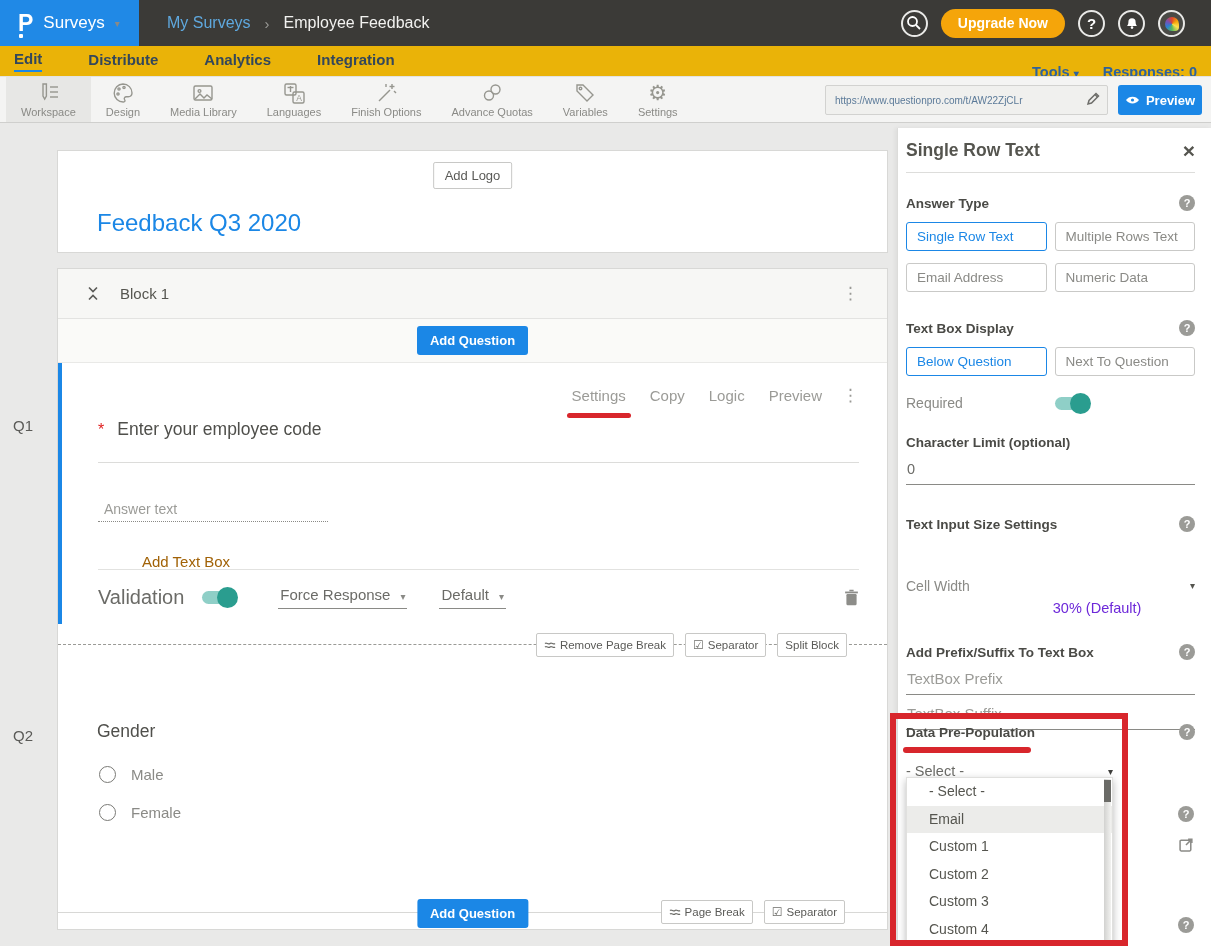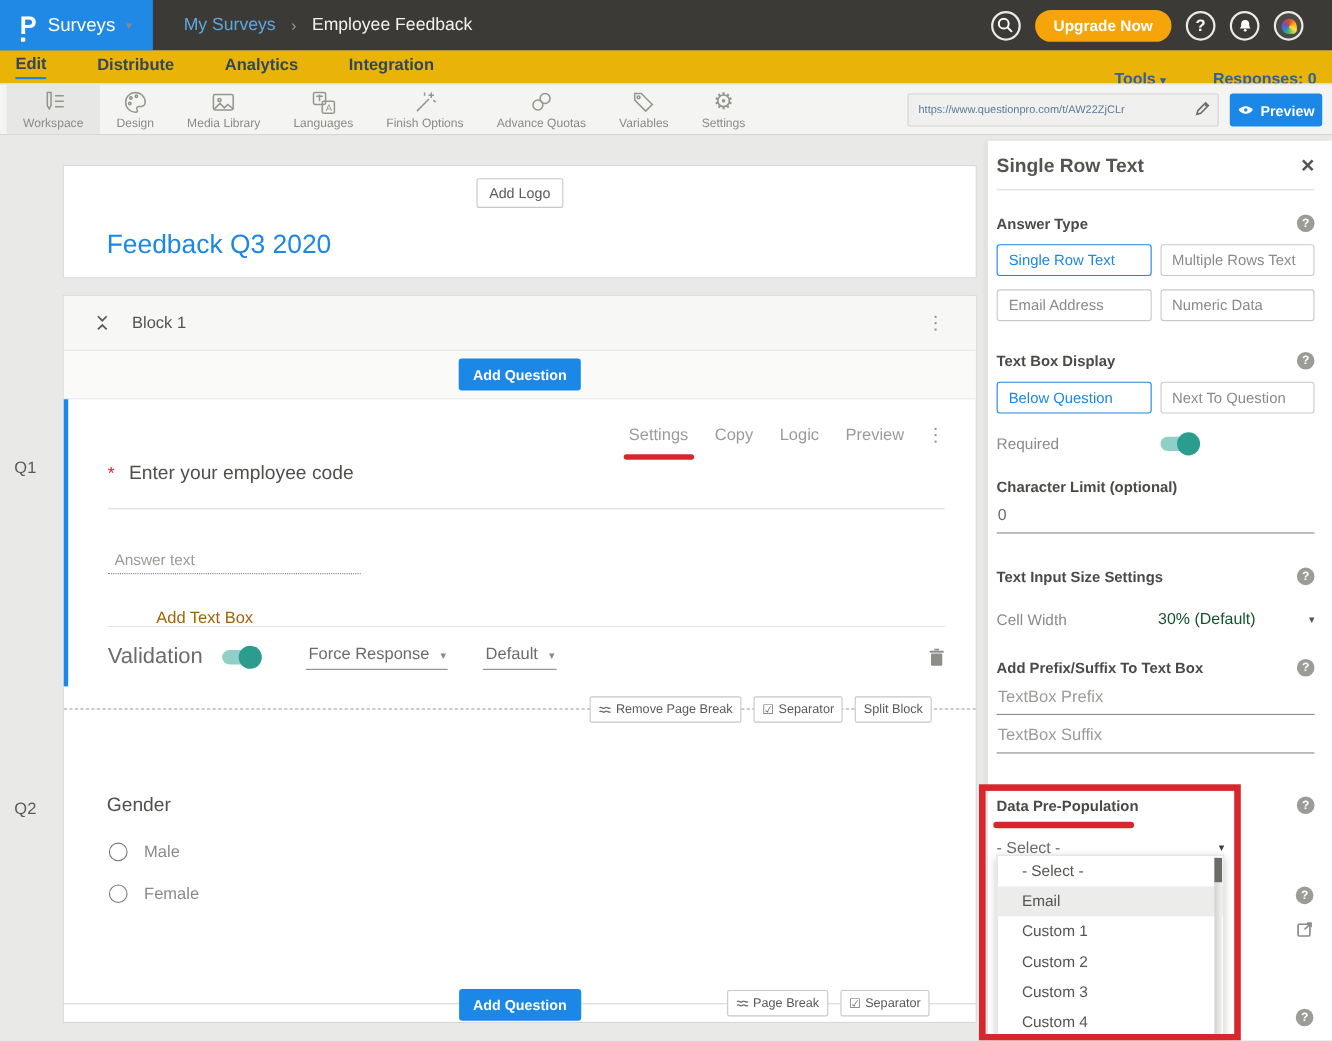--- a/index.html
+++ b/index.html
@@ -20,21 +20,21 @@
   .topbar-right { margin-left:auto; display:flex; align-items:center; gap:13px; padding-right:26px; }
   .nav-circle { width:27px; height:27px; border:2px solid #e9e9e7; border-radius:50%; display:flex; align-items:center; justify-content:center; color:#fff; font-weight:700; font-size:15px; cursor:pointer; }
   .upgrade-btn { background:#f5a50a; color:#fff; font-weight:700; font-size:14px; border:none; border-radius:15px; height:29px; padding:0 17px; cursor:pointer; }
   .avatar { width:27px; height:27px; border:2px solid #e9e9e7; border-radius:50%; background:#4a4a46; position:relative; overflow:hidden; cursor:pointer; }
   .avatar::after { content:""; position:absolute; left:5px; top:5px; width:14px; height:14px; border-radius:50% 50% 4px 50%; background:conic-gradient(#e0452c,#f5a50a,#ffe04d,#58b85c,#2b7fd4,#7a4fb0,#e0452c); }
 
   
   .tabbar { position:absolute; left:0; top:46px; width:1211px; height:30px; background:#eab308; display:flex; align-items:center; padding:0 14px; }
   .tab { color:#33475b; font-size:15px; font-weight:600; margin-right:46px; padding-bottom:3px; cursor:pointer; }
   .tab.active { border-bottom:2px solid #1b87e6; }
-  .tabbar-right { margin-left:auto; display:flex; align-items:center; gap:43px;margin-top:22px; }
+  .tabbar-right { margin-left:auto; display:flex; align-items:center; gap:24px;margin-top:22px; }
   .tools-link { color:#2d629e; font-size:14.5px; font-weight:600; cursor:pointer; }
   .tools-link .caret { color:#2d629e; font-size:10px; margin-left:4px; }
   .responses { color:#2d629e; font-size:14.5px; font-weight:600; }
 
   
   .toolbar { position:absolute; left:0; top:76px; width:1211px; height:47px; background:#f4f4f3; border-top:1px solid #e3e3e1; border-bottom:1px solid #cfcfcd; display:flex; align-items:stretch; padding-left:6px; }
   .tool-item { display:flex; flex-direction:column; align-items:center; justify-content:center; padding:2px 15px 3px; cursor:pointer; min-width:62px; }
   .tool-item.selected { background:#e7e7e5; }
   .tool-item .t-icon { height:24px; display:flex; align-items:center; color:#96968f; }
   .tool-item .t-label { font-size:11px; color:#8a8a86; margin-top:1px; white-space:nowrap; }
@@ -127,21 +127,21 @@
   .sb-opt-btn { height:29px; border:1px solid #c9c9c7; border-radius:3px; background:#fff; font-size:13.5px; color:#8a8a86; display:flex; align-items:center; padding:0 10px; cursor:pointer; white-space:nowrap; overflow:hidden; }
   .sb-opt-btn.selected { border-color:#1b87e6; color:#1b87e6; }
   .mt22 { margin-top:22px; } .mt28 { margin-top:28px; } .mt24 { margin-top:24px; } .mt32 { margin-top:31px; }
   .required-row { display:flex; align-items:center; margin-top:19px; }
   .required-label { color:#8a8a86; font-size:14px; }
   .required-row .toggle { margin-left:92px; }
   .sb-input { width:100%; border:none; border-bottom:1px solid #8a8a86; font-family:"Liberation Sans",sans-serif; font-size:14.5px; color:#6b6b67; padding:2px 1px 7px; outline:none; background:transparent; margin-top:9px; }
   .sb-input::placeholder { color:#9b9b97; font-size:15px; }
   .cellwidth-row { display:flex; align-items:center; margin-top:23px; }
   .cellwidth-label { color:#8a8a86; font-size:14px; }
-  .cellwidth-value { color:#14532d; font-size:14.5px; margin-left:83px; }
+  .cellwidth-value { color:#6d28d9; font-size:14.5px; margin-left:83px;margin-top:45px; }
   .cellwidth-row .caret { margin-left:auto; color:#55554f; }
 
   .prepop-section { position:absolute; left:8px; right:16px; top:596px; }
   .prepop-label { position:relative; }
   .prepop-label::after { content:""; position:absolute; left:-3px; bottom:-13px; width:128px; height:6px; background:#d8262c; border-radius:3px; }
   .prepop-select { display:flex; align-items:center; margin-top:23px; width:207px; cursor:pointer; }
   .prepop-selected { color:#6b6b67; font-size:14.5px; }
   .prepop-select .caret { margin-left:auto; color:#3f3f3c; }
 
   .dropdown-panel { position:absolute; left:8px; top:649px; width:207px; height:169px; background:#fff; border:1px solid #e0e0de; box-shadow:0 3px 8px rgba(0,0,0,.28); overflow:hidden; z-index:5; }

